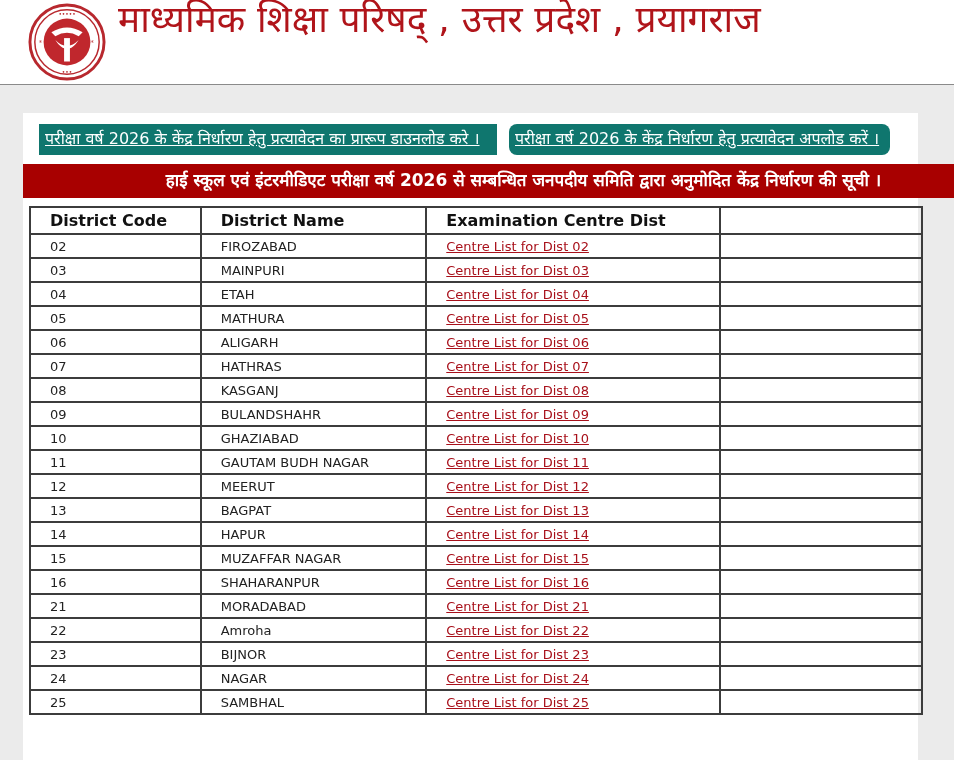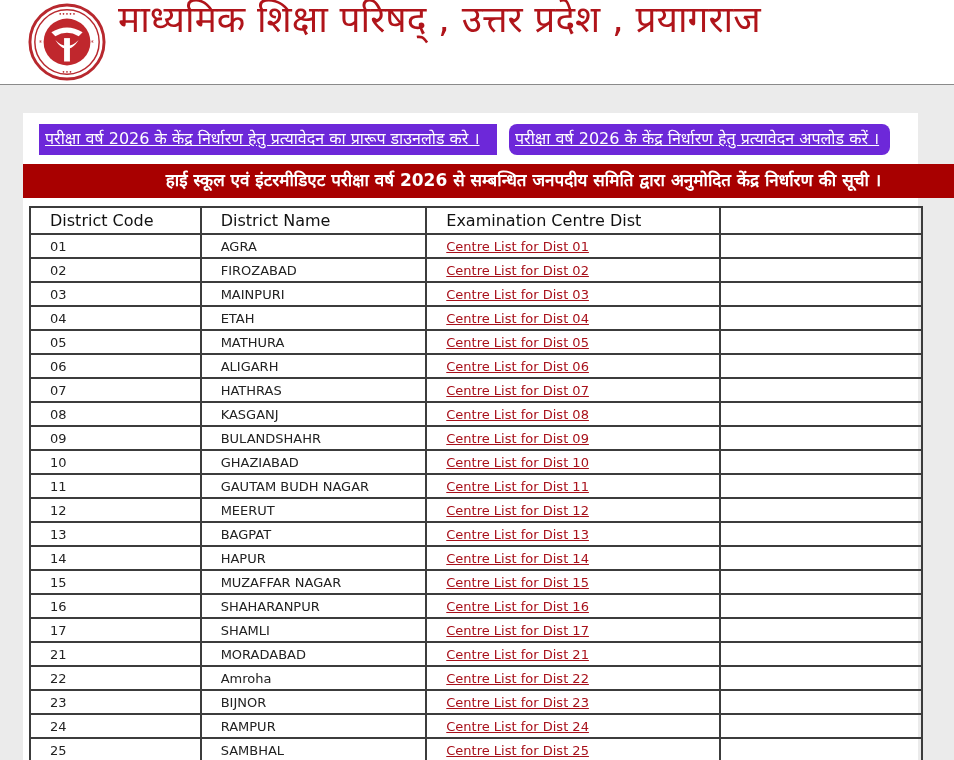--- a/index.html
+++ b/index.html
@@ -20,21 +20,21 @@
     position: absolute; left: 118px; top: 0px;
     font-family: "DejaVu Sans", sans-serif;
     font-size: 37px; color: #b0141a; white-space: nowrap; line-height: 40px;
   }
   .panel {
     position: absolute; left: 23px; top: 113px; width: 895px; height: 660px;
     background: #ffffff;
   }
   .btn-green {
     position: absolute; top: 124px; height: 31px;
-    background: #6d28d9; color: #ffffff;
+    background: #0f766e; color: #ffffff;
     font-size: 16px; line-height: 30px; padding: 0 6px;
     text-decoration: underline; white-space: nowrap; box-sizing: border-box;
   }
   .btn1 { left: 39px; width: 458px; }
   .btn2 { left: 509px; width: 381px; border-radius: 8px; }
   .banner {
     position: absolute; left: 23px; top: 164px; width: 905px; height: 34px;
     background: #a80000; color: #ffffff;
     font-size: 17px; font-weight: bold; text-align: center; line-height: 33px;
     white-space: nowrap;
@@ -43,21 +43,21 @@
   table.districts {
     position: absolute; left: 29px; top: 206px;
     border-collapse: collapse; width: 894px;
     font-family: "DejaVu Sans", sans-serif;
   }
   table.districts th, table.districts td {
     border: 2px solid #3c3c3c;
     padding: 0 0 0 19px; text-align: left; height: 20px; box-sizing: border-box;
   }
   table.districts th {
-    font-size: 16px; font-weight: normal; color: #111; height: 27px;
+    font-size: 16px; font-weight: bold; color: #111; height: 27px;
   }
   table.districts td {
     font-size: 13px; color: #222; height: 24px;
   }
   col.c1 { width: 171px; }
   col.c2 { width: 226px; }
   col.c3 { width: 294px; }
   col.c4 { width: 203px; }
   a.centre-link { color: #a8101a; text-decoration: underline; }
 </style>
@@ -97,26 +97,20 @@
   <thead>
     <tr>
       <th>District Code</th>
       <th>District Name</th>
       <th>Examination Centre Dist</th>
       <th></th>
     </tr>
   </thead>
   <tbody id="rows">
       <tr>
-        <td>01</td>
-        <td>AGRA</td>
-        <td><a class="centre-link">Centre List for Dist 01</a></td>
-        <td></td>
-      </tr>
-      <tr>
         <td>02</td>
         <td>FIROZABAD</td>
         <td><a class="centre-link">Centre List for Dist 02</a></td>
         <td></td>
       </tr>
       <tr>
         <td>03</td>
         <td>MAINPURI</td>
         <td><a class="centre-link">Centre List for Dist 03</a></td>
         <td></td>
@@ -193,46 +187,40 @@
         <td><a class="centre-link">Centre List for Dist 15</a></td>
         <td></td>
       </tr>
       <tr>
         <td>16</td>
         <td>SHAHARANPUR</td>
         <td><a class="centre-link">Centre List for Dist 16</a></td>
         <td></td>
       </tr>
       <tr>
-        <td>17</td>
-        <td>SHAMLI</td>
-        <td><a class="centre-link">Centre List for Dist 17</a></td>
-        <td></td>
-      </tr>
-      <tr>
         <td>21</td>
         <td>MORADABAD</td>
         <td><a class="centre-link">Centre List for Dist 21</a></td>
         <td></td>
       </tr>
       <tr>
         <td>22</td>
         <td>Amroha</td>
         <td><a class="centre-link">Centre List for Dist 22</a></td>
         <td></td>
       </tr>
       <tr>
         <td>23</td>
         <td>BIJNOR</td>
         <td><a class="centre-link">Centre List for Dist 23</a></td>
         <td></td>
       </tr>
       <tr>
         <td>24</td>
-        <td>RAMPUR</td>
+        <td>NAGAR</td>
         <td><a class="centre-link">Centre List for Dist 24</a></td>
         <td></td>
       </tr>
       <tr>
         <td>25</td>
         <td>SAMBHAL</td>
         <td><a class="centre-link">Centre List for Dist 25</a></td>
         <td></td>
       </tr>
     </tbody>

